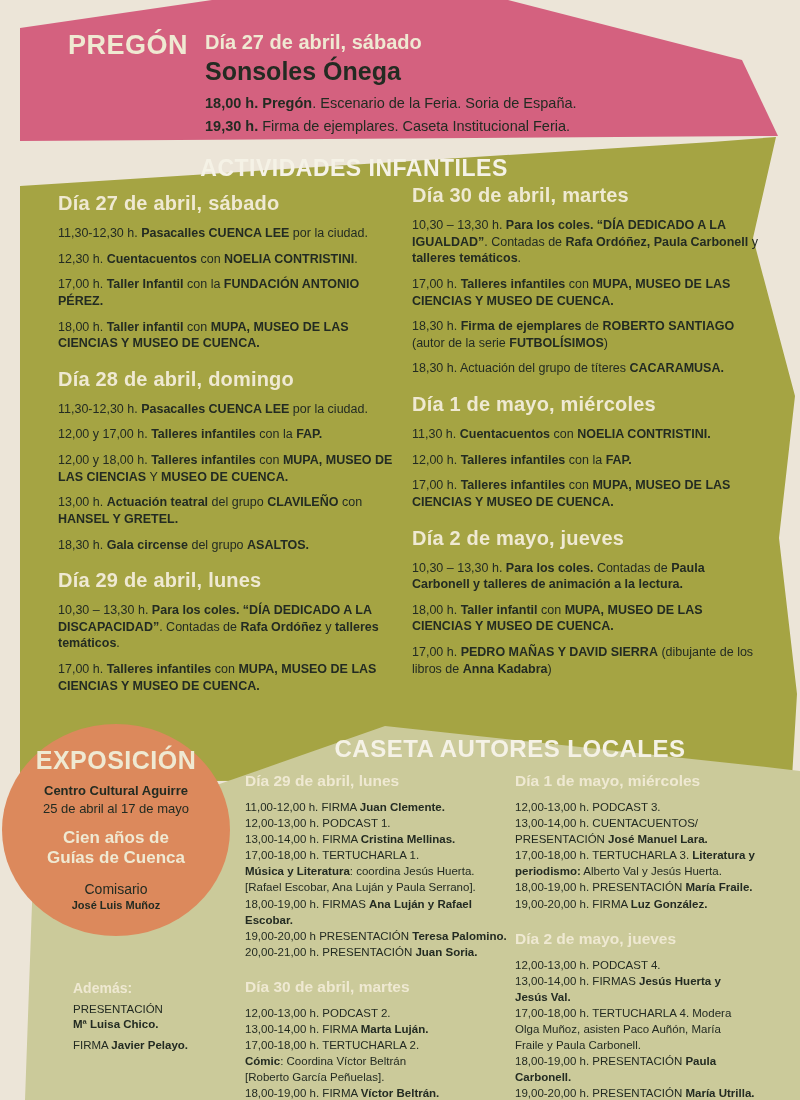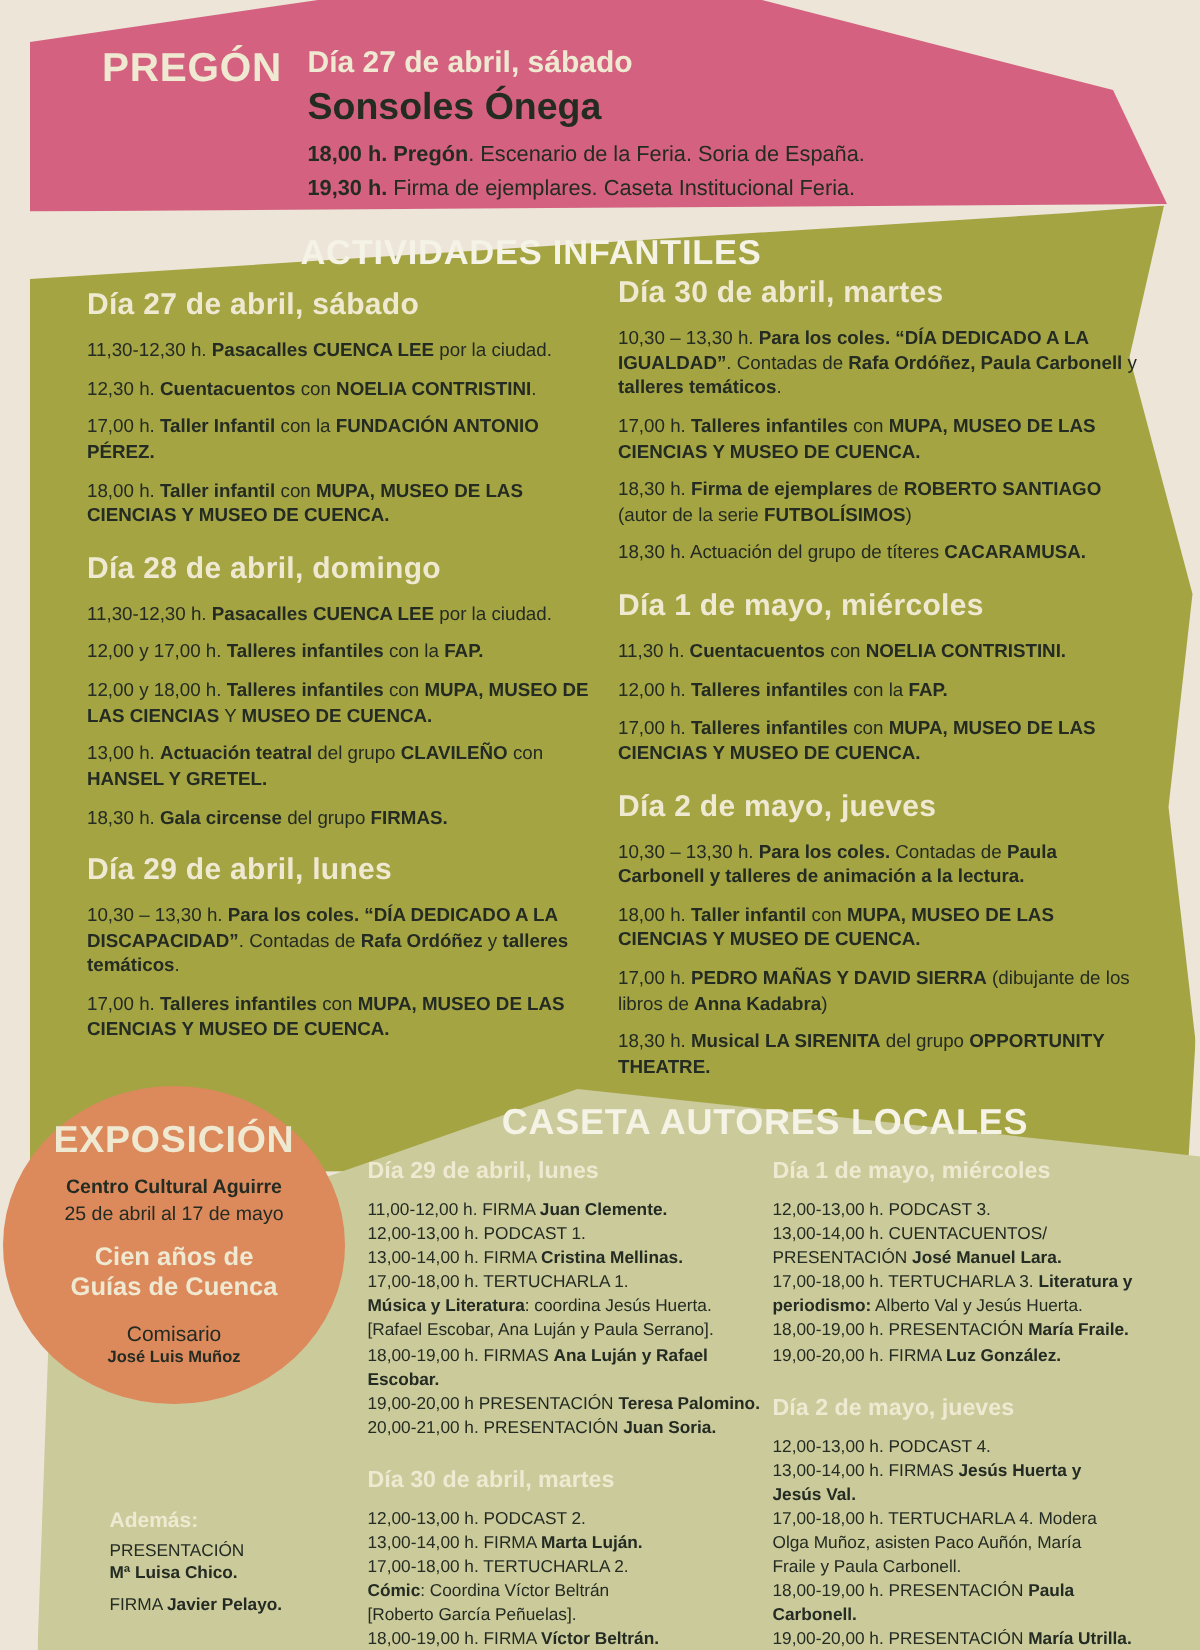--- a/index.html
+++ b/index.html
@@ -44,21 +44,21 @@
   
   #orange{left:2px;top:724px;width:228px;height:212px;background:var(--orange,#dc895c);border-radius:50%;}
   .expo-content{left:10px;top:746px;width:212px;text-align:center;}
   .expo-title{font-size:25px;font-weight:700;color:var(--cream,#f5f1e4);margin:0 0 8px 0;letter-spacing:.5px;}
   .expo-venue{font-size:13px;font-weight:700;margin:0;}
   .expo-dates{font-size:13px;margin:3px 0 0 0;}
   .expo-name{font-size:17px;font-weight:700;color:var(--cream,#f5f1e4);margin:12px 0 0 0;line-height:1.2;}
   .expo-curator-label{font-size:14px;margin:12px 0 0 0;}
   .expo-curator{font-size:11px;font-weight:700;margin:2px 0 0 0;}
   
-  #ademas{left:73px;top:1005px;width:180px;}
+  #ademas{left:73px;top:980px;width:180px;}
   .adm-h{font-size:14px;font-weight:700;color:var(--cream,#efe9d2);margin:0 0 6px 0;}
   .adm p{margin:0;font-size:11.5px;line-height:1.3;}
   .adm p:nth-child(3){margin-top:6px;}
 </style>
 </head>
 <body>
 
 <div class="layer" id="pink"></div>
 <div class="layer" id="olive"></div>
 <div class="layer" id="sage"></div>
@@ -86,21 +86,21 @@
         <p><span>18,00 h. </span><span class="b">Taller infantil</span><span> con </span><span class="b">MUPA, MUSEO DE LAS CIENCIAS Y MUSEO DE CUENCA.</span></p>
       </div>
   </div>
   <div class="day-group">
     <h3 class="day-h">Día 28 de abril, domingo</h3>
     <div class="evt">
         <p><span>11,30-12,30 h. </span><span class="b">Pasacalles CUENCA LEE</span><span> por la ciudad.</span></p>
         <p><span>12,00 y 17,00 h. </span><span class="b">Talleres infantiles</span><span> con la </span><span class="b">FAP.</span></p>
         <p><span>12,00 y 18,00 h. </span><span class="b">Talleres infantiles</span><span> con </span><span class="b">MUPA, MUSEO DE LAS CIENCIAS</span><span> Y </span><span class="b">MUSEO DE CUENCA.</span></p>
         <p><span>13,00 h. </span><span class="b">Actuación teatral</span><span> del grupo </span><span class="b">CLAVILEÑO</span><span> con </span><span class="b">HANSEL Y GRETEL.</span></p>
-        <p><span>18,30 h. </span><span class="b">Gala circense</span><span> del grupo </span><span class="b">FIRMAS.</span></p>
+        <p><span>18,30 h. </span><span class="b">Gala circense</span><span> del grupo </span><span class="b">ASALTOS.</span></p>
       </div>
   </div>
   <div class="day-group">
     <h3 class="day-h">Día 29 de abril, lunes</h3>
     <div class="evt">
         <p><span>10,30 – 13,30 h. </span><span class="b">Para los coles. “DÍA DEDICADO A LA DISCAPACIDAD”</span><span>. Contadas de </span><span class="b">Rafa Ordóñez</span><span> y </span><span class="b">talleres temáticos</span><span>.</span></p>
         <p><span>17,00 h. </span><span class="b">Talleres infantiles</span><span> con </span><span class="b">MUPA, MUSEO DE LAS CIENCIAS Y MUSEO DE CUENCA.</span></p>
       </div>
   </div>
 </div>
@@ -122,21 +122,20 @@
         <p><span>12,00 h. </span><span class="b">Talleres infantiles</span><span> con la </span><span class="b">FAP.</span></p>
         <p><span>17,00 h. </span><span class="b">Talleres infantiles</span><span> con </span><span class="b">MUPA, MUSEO DE LAS CIENCIAS Y MUSEO DE CUENCA.</span></p>
       </div>
   </div>
   <div class="day-group">
     <h3 class="day-h">Día 2 de mayo, jueves</h3>
     <div class="evt">
         <p><span>10,30 – 13,30 h. </span><span class="b">Para los coles.</span><span> Contadas de </span><span class="b">Paula Carbonell y talleres de animación a la lectura.</span></p>
         <p><span>18,00 h. </span><span class="b">Taller infantil</span><span> con </span><span class="b">MUPA, MUSEO DE LAS CIENCIAS Y MUSEO DE CUENCA.</span></p>
         <p><span>17,00 h. </span><span class="b">PEDRO MAÑAS Y DAVID SIERRA</span><span> (dibujante de los libros de </span><span class="b">Anna Kadabra</span><span>)</span></p>
-        <p><span>18,30 h. </span><span class="b">Musical LA SIRENITA</span><span> del grupo </span><span class="b">OPPORTUNITY THEATRE.</span></p>
       </div>
   </div>
 </div>
 
 <div class="layer expo-content">
   <p class="expo-title">EXPOSICIÓN</p>
   <p class="expo-venue">Centro Cultural Aguirre</p>
   <p class="expo-dates">25 de abril al 17 de mayo</p>
   <p class="expo-name"><span>Cien años de</span><br>
   <span>Guías de Cuenca</span></p>

